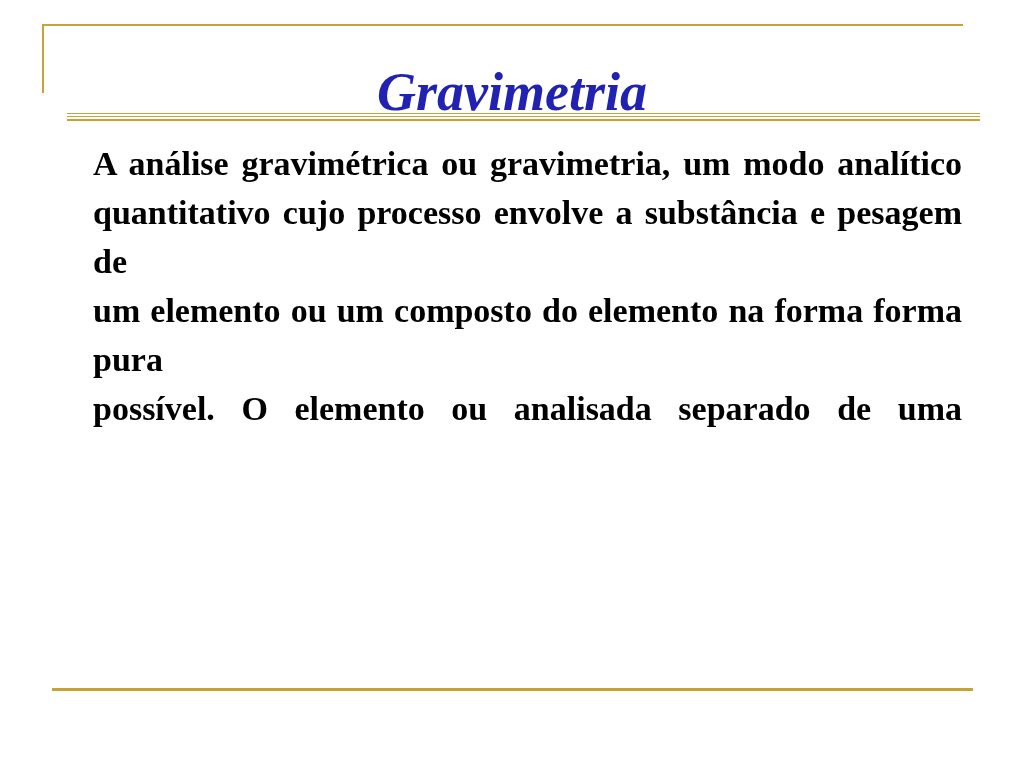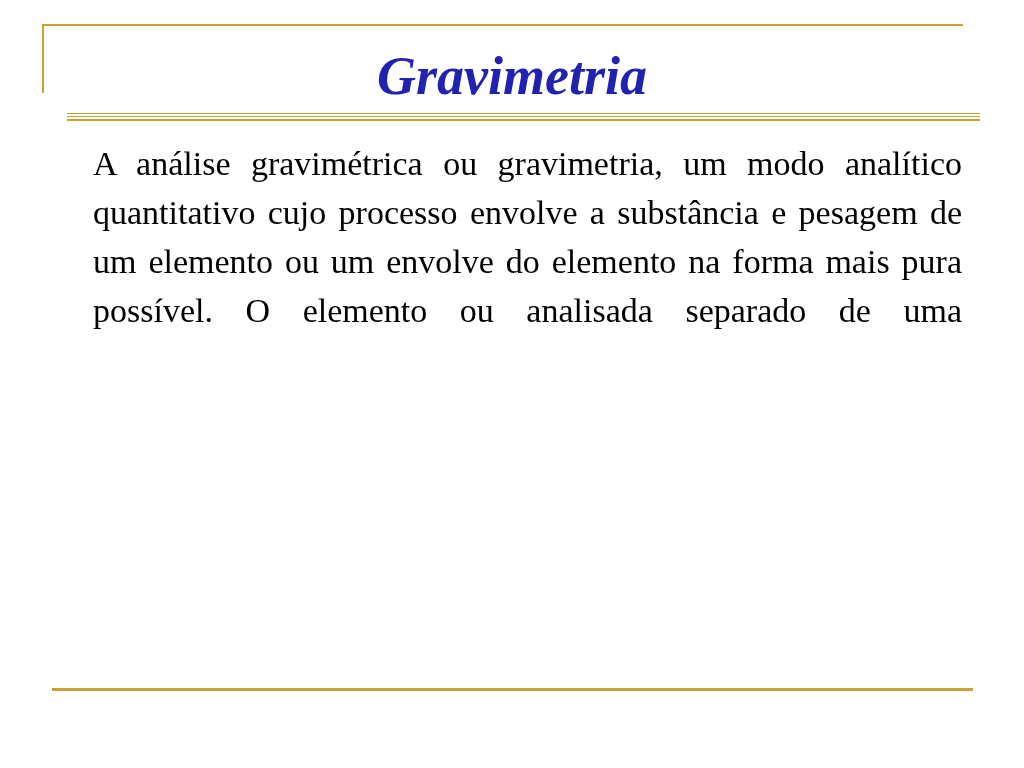--- a/index.html
+++ b/index.html
@@ -65,44 +65,45 @@
   .body-text {
     position: absolute;
     left: 93px; top: 139px;
     width: 869px;
     font-size: 34px;
     line-height: 49px;
     color: var(--text, #000000);
   }
   .body-line {
     text-align: left;
+    font-weight: bold;
   }
   .body-line.justified {
     text-align: justify;
     text-align-last: justify;
   }
 </style>
 </head>
 <body>
 
 <div class="slide">
 
   <div class="rule rule-top"></div>
   <div class="rule rule-left-vert"></div>
 
-  <h1 class="title" style="margin:0;">Gravimetria</h1>
+  <h1 class="title" style="margin:16px;">Gravimetria</h1>
 
   <div class="title-underline">
     <div class="tl tl-1"></div>
     <div class="tl tl-2"></div>
     <div class="tl tl-3"></div>
   </div>
 
   <div class="body-text">
       <div class="body-line justified">A análise gravimétrica ou gravimetria, um modo analítico</div>
       <div class="body-line justified">quantitativo cujo processo envolve a substância e pesagem de</div>
-      <div class="body-line justified">um elemento ou um envolve do elemento na forma mais pura</div>
+      <div class="body-line justified">um elemento ou um composto do elemento na forma forma pura</div>
       <div class="body-line justified">possível. O elemento ou analisada separado de uma</div>
     </div>
 
   <div class="rule rule-bottom"></div>
 
 </div>
 
 </body></html>

